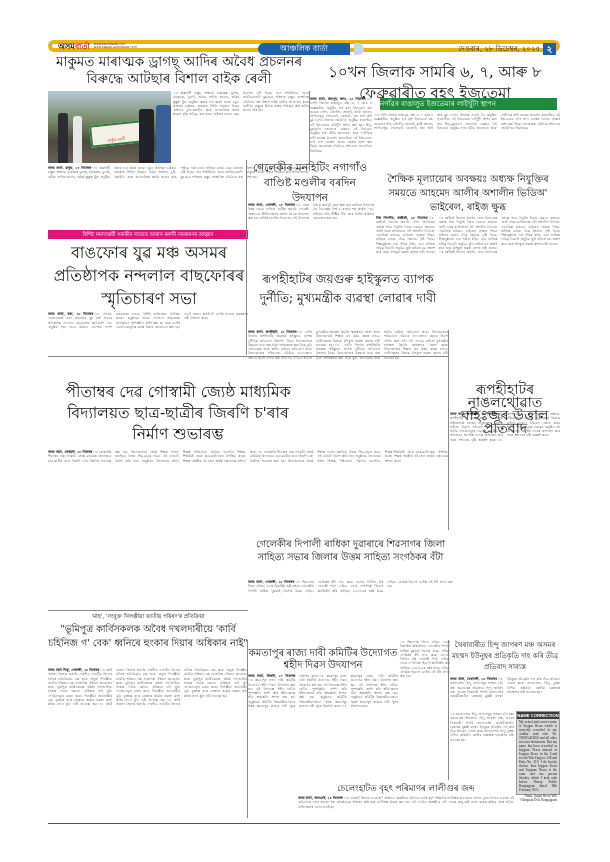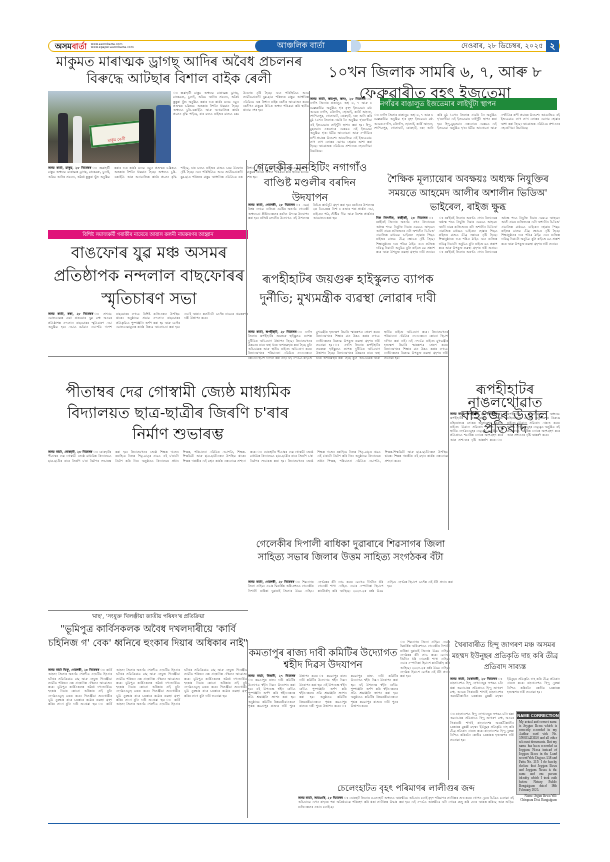--- a/index.html
+++ b/index.html
@@ -2,21 +2,21 @@
 <html><head>
 <meta charset="utf-8">
 <style>
   * { box-sizing: border-box; margin: 0; padding: 0; }
   html, body { width: 610px; height: 862px; background: #ffffff; overflow: hidden; }
   body { font-family: "DejaVu Sans", sans-serif; color: #111; position: relative; }
 
   .page { position: absolute; left: 48px; top: 40px; width: 512px; height: 780px; }
 
   
-  .mast { position: absolute; left: 0; top: 0; width: 512px; height: 12px; border: 1px solid #eab308; border-radius: 6px; display: flex; align-items: center; background: #fff; }
+  .mast { position: absolute; left: 0; top: 0; width: 512px; height: 12px; border: 4px solid #eab308; border-radius: 6px; display: flex; align-items: center; background: #fff; }
   .mast .logo { font-size: 8px; font-weight: bold; margin-left: 6px; color: #111; }
   .mast .logo .red { color: #d21f25; }
   .mast .urls { font-size: 3px; line-height: 3.5px; margin-left: 4px; color: #333; }
   .mast .section { position: absolute; left: 206px; top: -1px; width: 92px; height: 12px; background: #1d5fa8; color: #fff; font-size: 8px; line-height: 12px; text-align: center; border-radius: 6px 0 0 6px; }
   .mast .section-tail { position: absolute; left: 302px; top: -1px; width: 10px; height: 12px; background: #c3d8ee; border-radius: 0 6px 6px 0; }
   .mast .date { position: absolute; right: 16px; top: 0; font-size: 7px; line-height: 10px; }
   .mast .pgno { position: absolute; right: 0; top: -1px; width: 13px; height: 12px; background: #1d5fa8; color: #fff; font-size: 9px; line-height: 12px; text-align: center; font-weight: bold; }
 
   .headline { position: absolute; text-align: center; font-family: "DejaVu Serif", serif; color: #111; line-height: 1.15; }
   .body-text { position: absolute; font-size: 3.2px; line-height: 4.3px; color: #333; text-align: justify; column-gap: 4px; overflow: hidden; }

